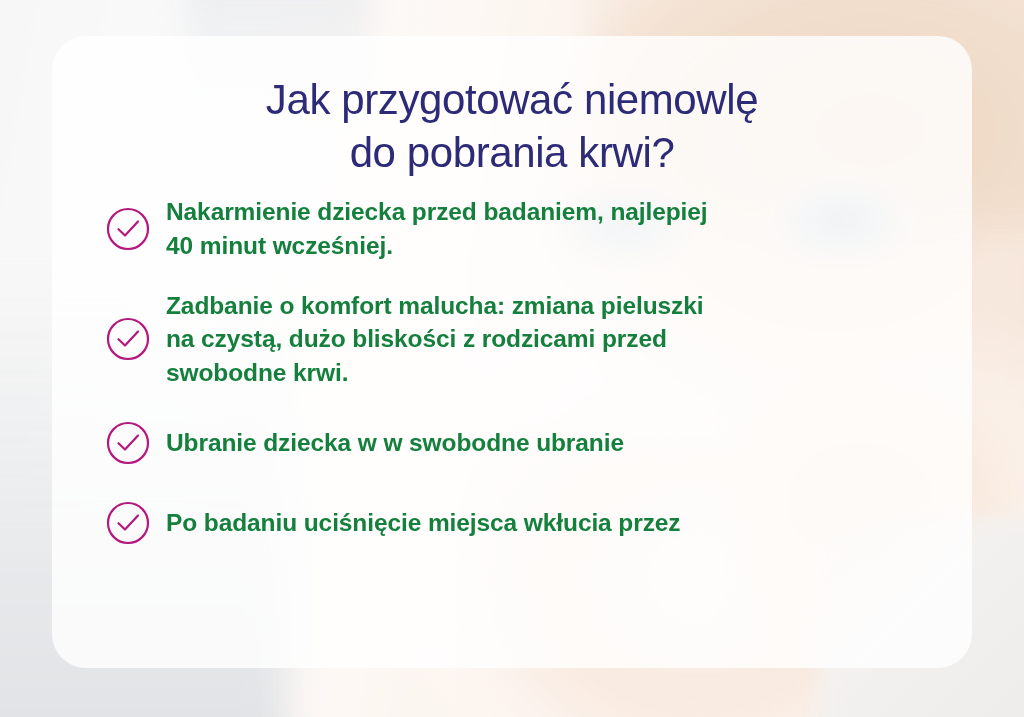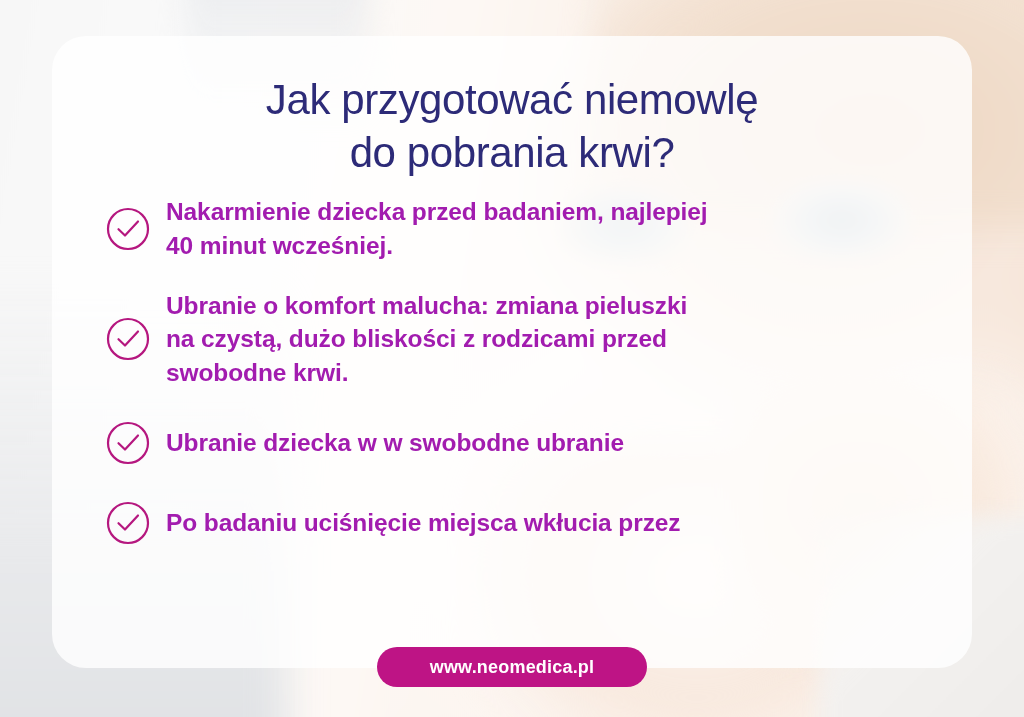--- a/index.html
+++ b/index.html
@@ -140,21 +140,21 @@
   }
   .check-icon {
     flex: 0 0 auto;
     width: 46px;
     height: 46px;
     margin-right: 15px;
     display: block;
   }
   .check-icon svg { display: block; }
   .check-text {
-    color: #a21caf;
+    color: #15803d;
     font-size: 24.5px;
     font-weight: 700;
     line-height: 1.38;
     letter-spacing: -0.1px;
   }
   .check-text .ln { display: block; }
 
   .item-gap-1 { margin-bottom: 26px; }
   .item-gap-2 { margin-bottom: 30px; }
   .item-gap-3 { margin-bottom: 34px; }
@@ -219,21 +219,21 @@
     </div>
 
     <div class="check-item item-gap-2">
       <span class="check-icon">
         <svg width="46" height="46" viewBox="0 0 46 46" aria-hidden="true">
           <circle cx="23" cy="23" r="20" fill="none" stroke="#b5177f" stroke-width="2.2"></circle>
           <path d="M13.5 23.2 L20 29.5 L33 15.5" fill="none" stroke="#b5177f" stroke-width="2.2" stroke-linecap="round" stroke-linejoin="round"></path>
         </svg>
       </span>
       <div class="check-text">
-        <span class="ln">Ubranie o komfort malucha: zmiana pieluszki</span>
+        <span class="ln">Zadbanie o komfort malucha: zmiana pieluszki</span>
         <span class="ln">na czystą, dużo bliskości z rodzicami przed</span>
         <span class="ln">swobodne krwi.</span>
       </div>
     </div>
 
     <div class="check-item item-gap-3">
       <span class="check-icon">
         <svg width="46" height="46" viewBox="0 0 46 46" aria-hidden="true">
           <circle cx="23" cy="23" r="20" fill="none" stroke="#b5177f" stroke-width="2.2"></circle>
           <path d="M13.5 23.2 L20 29.5 L33 15.5" fill="none" stroke="#b5177f" stroke-width="2.2" stroke-linecap="round" stroke-linejoin="round"></path>
@@ -251,15 +251,14 @@
           <path d="M13.5 23.2 L20 29.5 L33 15.5" fill="none" stroke="#b5177f" stroke-width="2.2" stroke-linecap="round" stroke-linejoin="round"></path>
         </svg>
       </span>
       <div class="check-text">
         <span class="ln">Po badaniu uciśnięcie miejsca wkłucia przez</span>
       </div>
     </div>
 
   </div>
 
-  <a class="url-pill" href="#">www.neomedica.pl</a>
 
 </div>
 
 </body></html>

